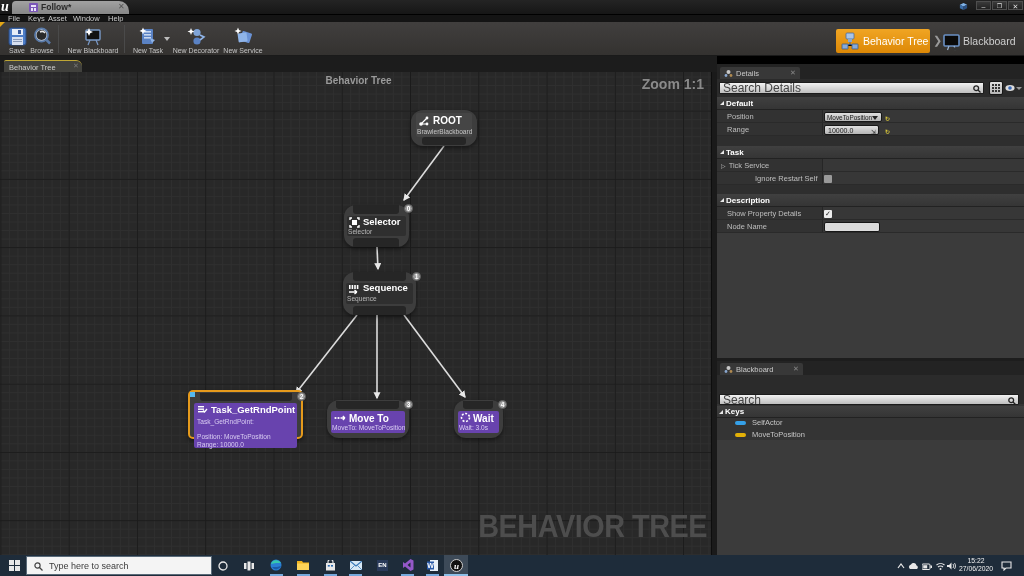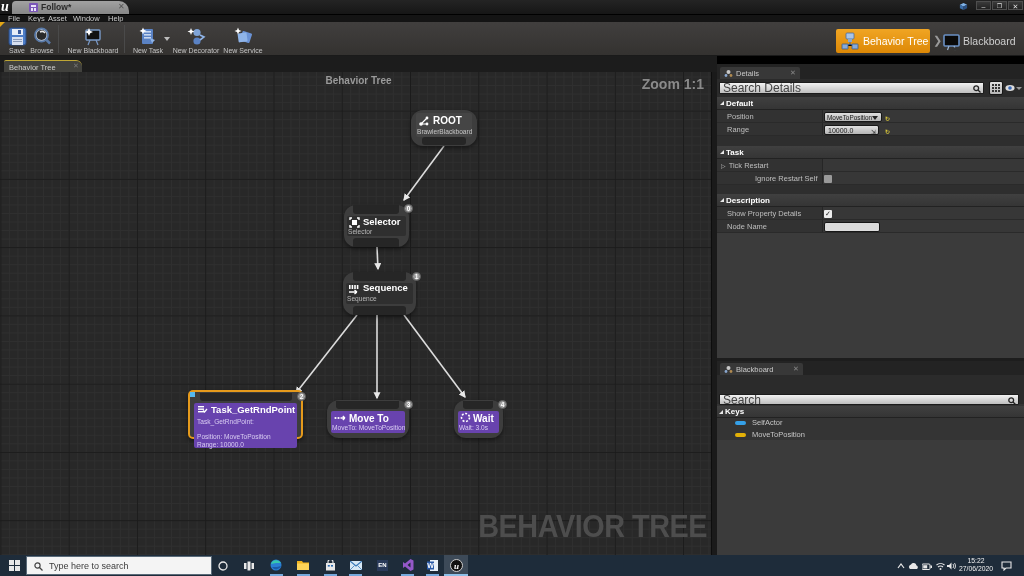--- a/index.html
+++ b/index.html
@@ -368,21 +368,21 @@
       <span style="position:absolute; right:2px; top:2px; color:#333; font-size:6px;">⇲</span>
     </div>
     <div class="rst" style="left:168px; top:3px;">↻</div>
   </div>
   <div class="prow" style="top:72px; height:10px; background:#2e2e2e;"></div>
 
   <div class="cathdr" style="top:82px; height:13px; line-height:13px;">
       <span class="ctri"></span>
       <span style="position:absolute; left:9px;">Task</span>
     </div>
-  <div class="drow" style="top:95px; height:13px; line-height:13px;"><div class="dsplit"></div><span style="margin-left:4px; font-size:6px;">▷</span><span style="margin-left:3px;">Tick Restart</span></div>
+  <div class="drow" style="top:95px; height:13px; line-height:13px;"><div class="dsplit"></div><span style="margin-left:4px; font-size:6px;">▷</span><span style="margin-left:3px;">Tick Service</span></div>
   <div class="drow" style="top:108px; height:13px; line-height:13px;"><div class="dsplit"></div><span style="margin-left:10px;padding-left:28px;">Ignore Restart Self</span>
     <div class="abs" style="left:107px; top:2.5px; width:8px; height:8px; background:#9a9a9a; border-radius:1px;"></div>
   </div>
   <div class="prow" style="top:121px; height:9px; background:#2e2e2e;"></div>
 
   <div class="cathdr" style="top:130px; height:13px; line-height:13px;">
       <span class="ctri"></span>
       <span style="position:absolute; left:9px;">Description</span>
     </div>
   <div class="drow" style="top:143px; height:13px; line-height:13px;"><div class="dsplit"></div><span style="margin-left:10px;">Show Property Details</span>

